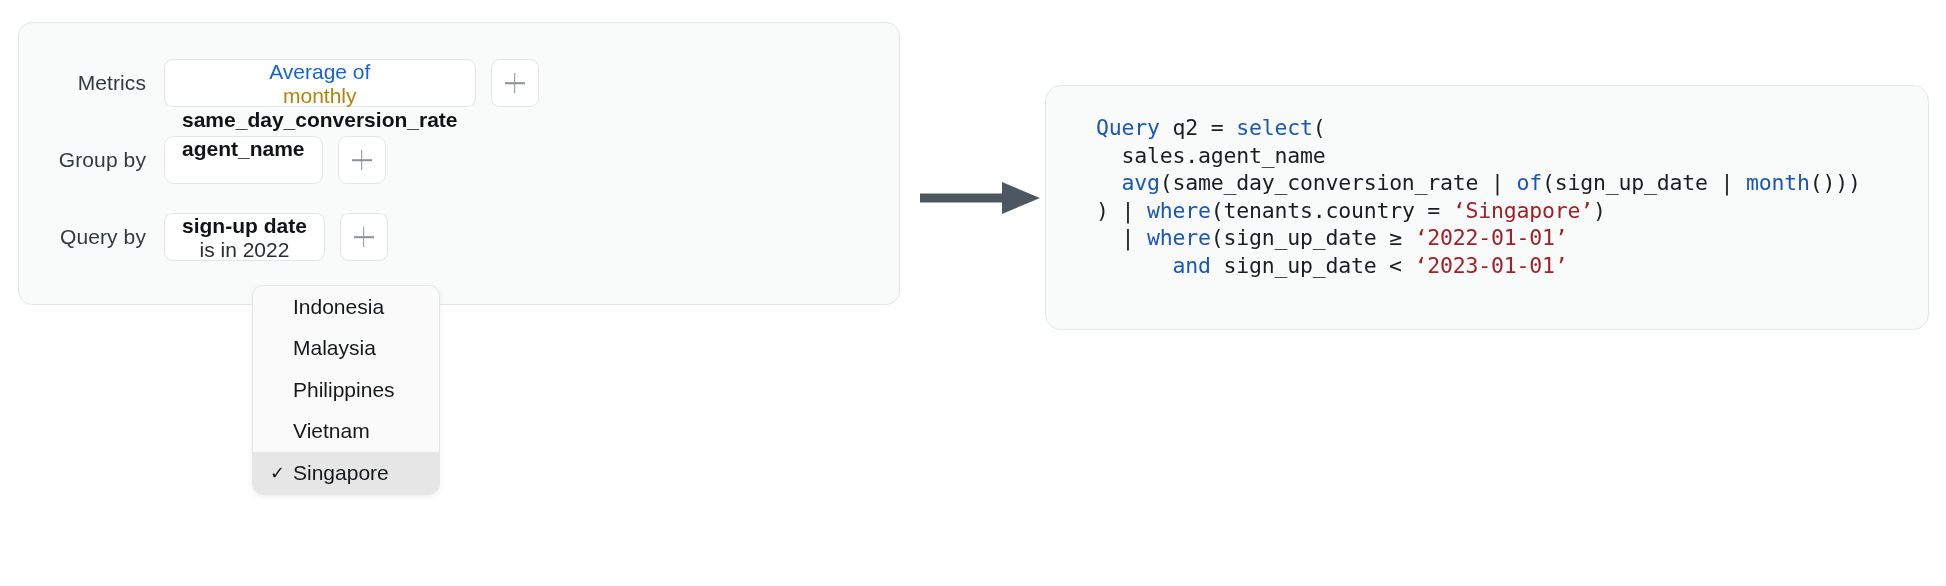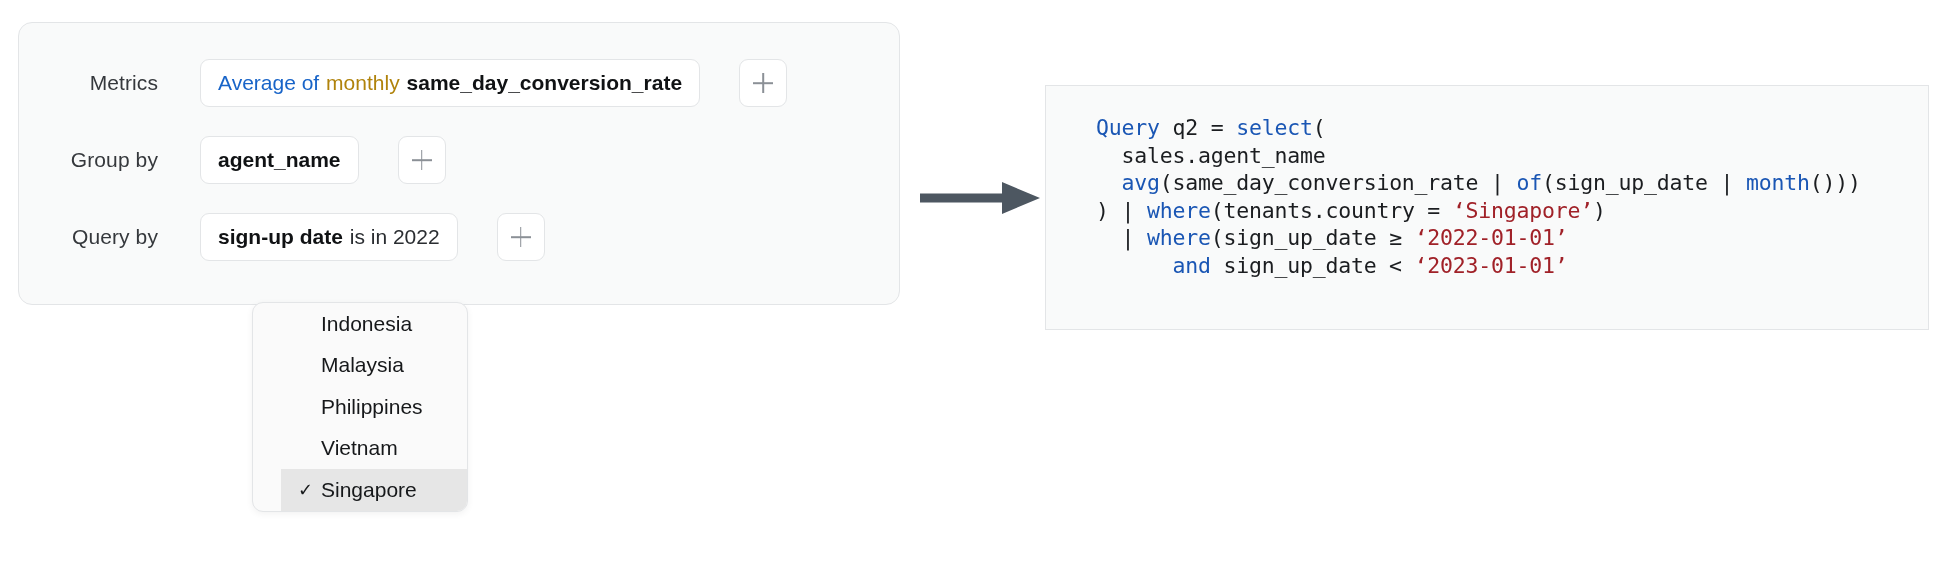--- a/index.html
+++ b/index.html
@@ -24,24 +24,23 @@
     width: 882px;
     height: 283px;
     box-sizing: border-box;
     background: #f9fafa;
     border: 1.5px solid #e3e5e7;
     border-radius: 14px;
   }
 
   .builder-row {
     position: absolute;
-    left: 12px;
+    left: 0;
     display: flex;
     align-items: center;
-    gap: 24px;
   }
   #row-metrics  { top: 36px; }
   #row-groupby  { top: 113px; }
   #row-filterby { top: 190px; }
 
   .row-label {
     width: 145px;
     text-align: right;
     padding-right: 18px;
     box-sizing: border-box;
@@ -57,20 +56,21 @@
     border-radius: 9px;
     height: 48px;
     display: flex;
     align-items: center;
     padding: 0 17px;
     margin-right: 15px;
     box-sizing: border-box;
     font-size: 21px;
     color: #16181a;
     white-space: nowrap;
+    flex-direction: column;
   }
   .chip .tok { margin-right: 0; }
   .tok-blue   { color: #1864c8; }
   .tok-amber  { color: #b0830c; }
   .tok-bold   { font-weight: 700; color: #101214; }
   .tok-plain  { color: #2a2d31; }
   .sp { display: inline-block; width: 0.33em; }
 
   .add-btn {
     width: 48px;
@@ -93,29 +93,28 @@
   }
   .add-btn::after {
     top: 50%; left: 13px; height: 1.6px; width: 20px;
     transform: translateY(-50%);
   }
 
   
   #country-dropdown {
     position: absolute;
     left: 252px;
-    top: 302px;
+    top: 285px;
     width: 186px;
     background: #fafafa;
     border: 1.5px solid #e3e5e7;
     border-radius: 11px;
     box-shadow: 0 2px 7px rgba(0,0,0,0.055);
     overflow: hidden;
     z-index: 20;
-    padding-left: 28px;
   }
   .dd-item {
     height: 41.5px;
     display: flex;
     align-items: center;
     font-size: 21px;
     color: #16181a;
     padding-left: 40px;
     position: relative;
     box-sizing: border-box;
@@ -146,21 +145,21 @@
   
   #code-panel {
     position: absolute;
     left: 1045px;
     top: 85px;
     width: 884px;
     height: 245px;
     box-sizing: border-box;
     background: #f9fafa;
     border: 1.5px solid #e3e5e7;
-    border-radius: 0;
+    border-radius: 16px;
   }
   #code-block {
     position: absolute;
     left: 50px;
     top: 28px;
     font-family: "DejaVu Sans Mono", monospace;
     font-size: 21.5px;
     line-height: 27.5px;
     white-space: pre;
     color: #1b1d20;

